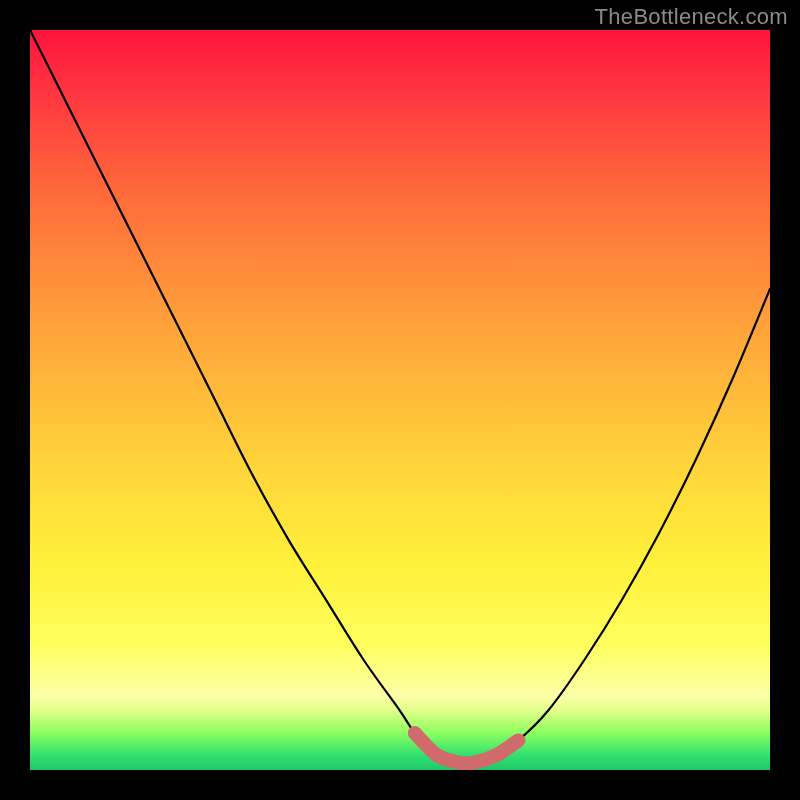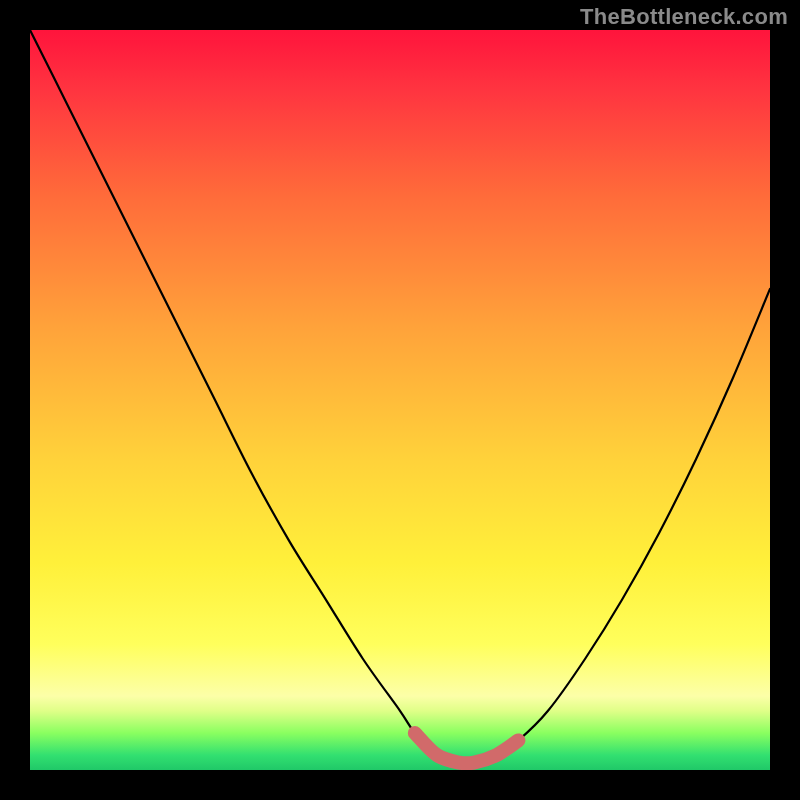--- a/index.html
+++ b/index.html
@@ -10,21 +10,20 @@
     background: #000000;
     overflow: hidden;
   }
   .frame {
     position: absolute;
     top: 0;
     left: 0;
     width: 800px;
     height: 800px;
     background: #000000;
-    font-weight: bold;
   }
   .plot {
     position: absolute;
     top: 30px;
     left: 30px;
     width: 740px;
     height: 740px;
     background: linear-gradient(to bottom,
       #ff143c 0%,
       #ff3440 8%,

